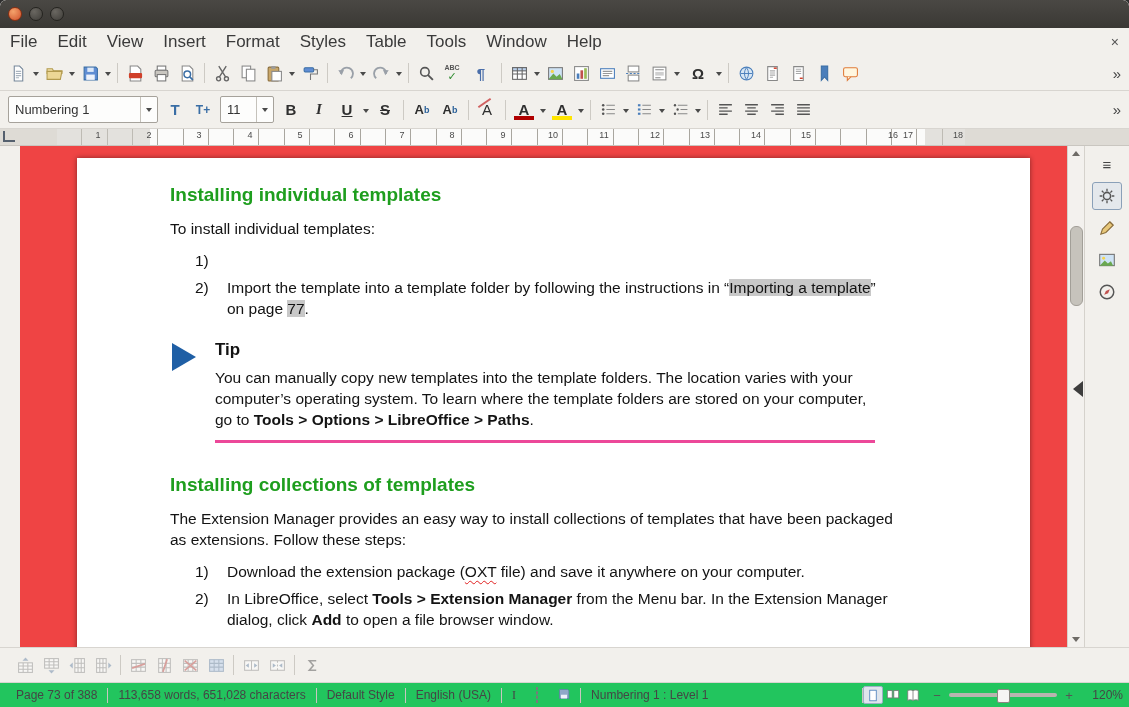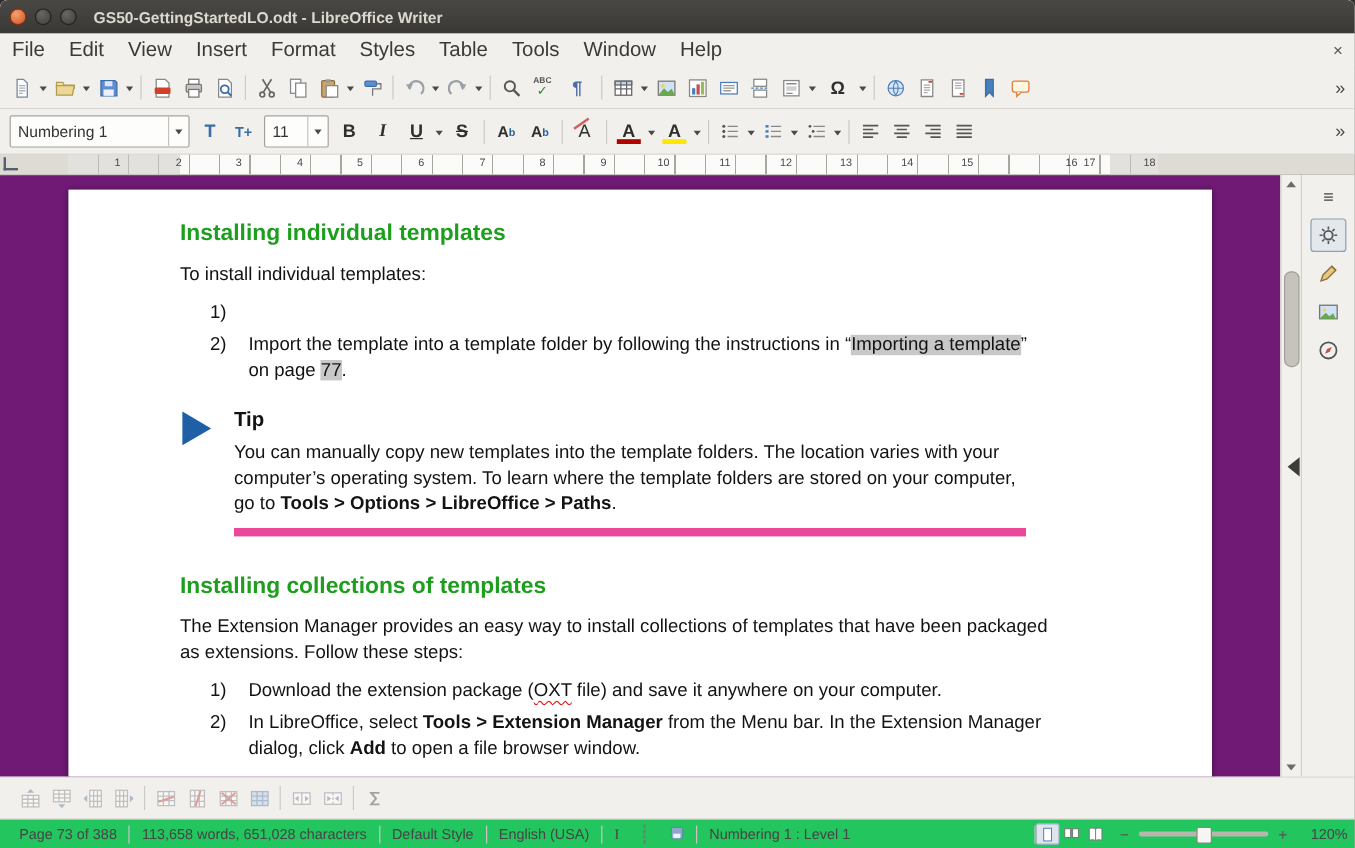--- a/index.html
+++ b/index.html
@@ -54,38 +54,38 @@
   .ruler{height:16px;background:#dedbd5;position:relative;flex:0 0 auto;border-bottom:1px solid #c9c6c0;}
   .ruler .corner{position:absolute;left:3px;top:2px;width:12px;height:11px;border-left:2px solid #55606e;border-bottom:2px solid #55606e;box-sizing:border-box;}
   .ruler .rwhite{position:absolute;left:57px;width:908px;top:0;bottom:0;background:#fbfbfa;
     background-image:repeating-linear-gradient(to right,transparent 0 24.3px,#a9a69f 24.3px 25.3px);}
   .ruler .rmarginL{position:absolute;left:57px;width:93px;top:0;bottom:0;background:#cfccc5;opacity:.55;}
   .ruler .rmarginR{position:absolute;left:925px;width:40px;top:0;bottom:0;background:#cfccc5;opacity:.55;}
   .rnum{position:absolute;top:1px;font-size:9px;color:#4a4a4a;transform:translateX(-50%);}
 
   
   .main{flex:1;display:flex;min-height:0;}
-  .canvas{flex:1;background:#701a75;position:relative;overflow:hidden;}
+  .canvas{flex:1;background:#ef4444;position:relative;overflow:hidden;margin-left:20px;}
   .page{position:absolute;left:57px;top:12px;width:953px;height:560px;background:#ffffff;box-shadow:0 0 5px rgba(0,0,0,.45);}
   .content{padding:20px 0 0 93px;width:800px;font-size:15.5px;line-height:21px;color:#131313;}
   h1.dochead{font-size:19px;line-height:24px;font-weight:bold;color:#1e9e1e;margin:5px 0 0 0;}
   h1.dochead.second{margin-top:30px;}
   p.dpara{margin:11px 0 0 0;}
   .w725{width:725px;}
   .step{display:flex;margin:11px 0 0 25px;}
   .step.tight{margin-top:6px;}
   .step .num{width:32px;flex:0 0 auto;}
   .step .stext{width:660px;}
   .step .stext.w690{width:690px;}
   .field{background:#c8c8c8;}
   .misspell{text-decoration:underline wavy #e02020 1px;text-underline-offset:3px;}
   .tip{display:flex;margin:20px 0 0 2px;}
   .tip-arrow-col{width:43px;flex:0 0 auto;padding-top:4px;}
   .tri{width:0;height:0;border-left:24px solid #1f5fa5;border-top:14px solid transparent;border-bottom:14px solid transparent;}
-  .tip-body{width:660px;border-bottom:7px solid #ec4899;padding-bottom:10px;}
+  .tip-body{width:660px;border-bottom:3px solid #ec4899;padding-bottom:10px;}
   .tip-label{font-size:17px;font-weight:bold;margin:0 0 7px 0;}
   .tip-text{margin:0;}
 
   
   .vscroll{width:16px;background:#f3f1ee;border-left:1px solid #d5d2cc;position:relative;flex:0 0 auto;}
   .sb-btn{position:absolute;left:0;width:16px;height:15px;display:flex;align-items:center;justify-content:center;cursor:pointer;}
   .sb-btn.up{top:0;}
   .sb-btn.down{bottom:0;}
   .sb-btn.up::after{content:"";border:4px solid transparent;border-bottom:5px solid #6e6b66;margin-top:-4px;}
   .sb-btn.down::after{content:"";border:4px solid transparent;border-top:5px solid #6e6b66;margin-bottom:-4px;}
@@ -121,21 +121,20 @@
 <body>
 
 <div class="window">
 
   <div class="titlebar">
     <div class="winbtns">
       <span class="wbtn close"></span>
       <span class="wbtn"></span>
       <span class="wbtn"></span>
     </div>
-    <div class="title">GS50-GettingStartedLO.odt - LibreOffice Writer</div>
   </div>
 
   <div class="menubar">
     <span class="menu-item">File</span>
     <span class="menu-item">Edit</span>
     <span class="menu-item">View</span>
     <span class="menu-item">Insert</span>
     <span class="menu-item">Format</span>
     <span class="menu-item">Styles</span>
     <span class="menu-item">Table</span>

